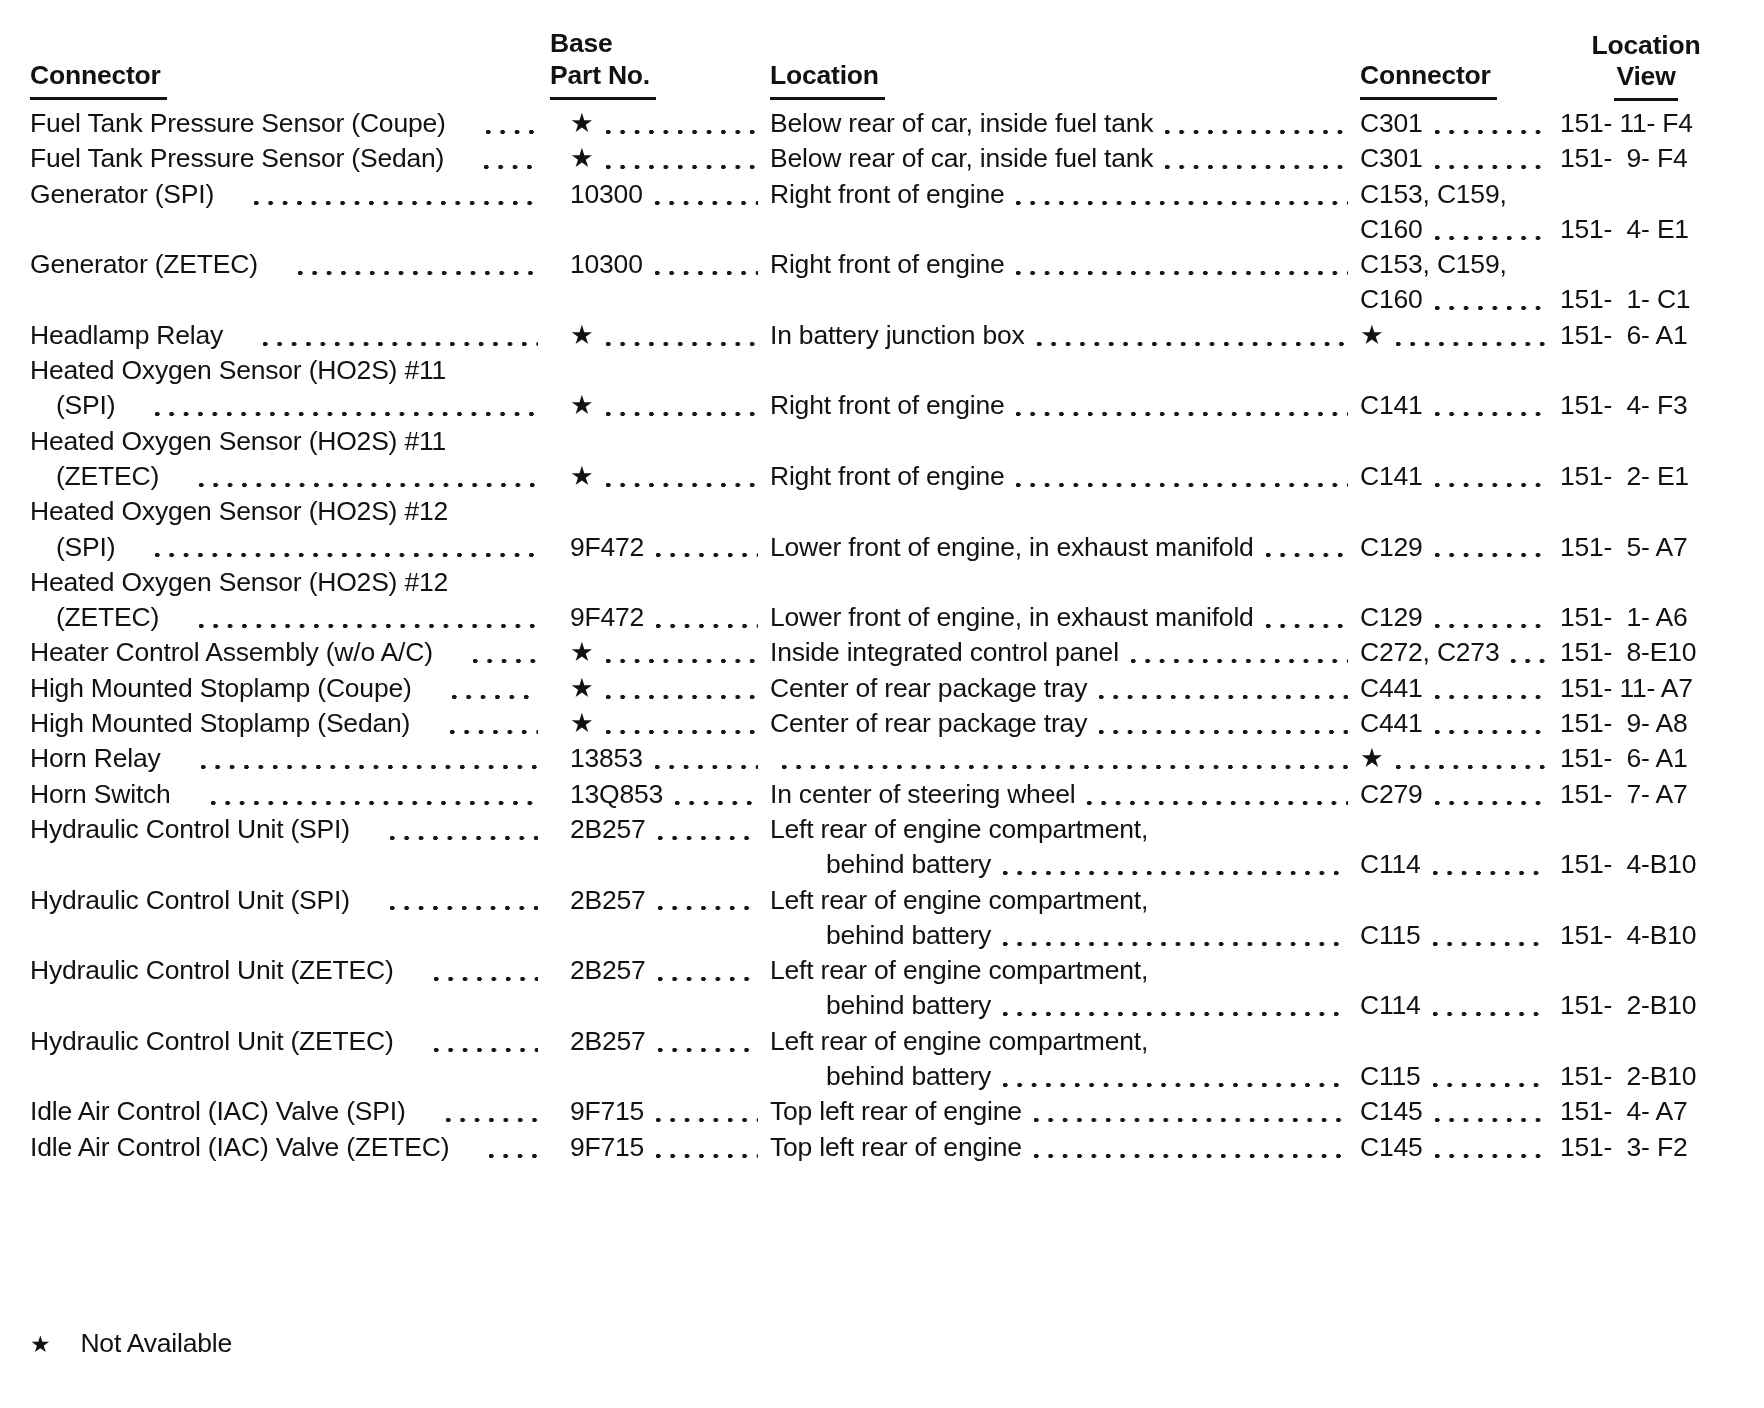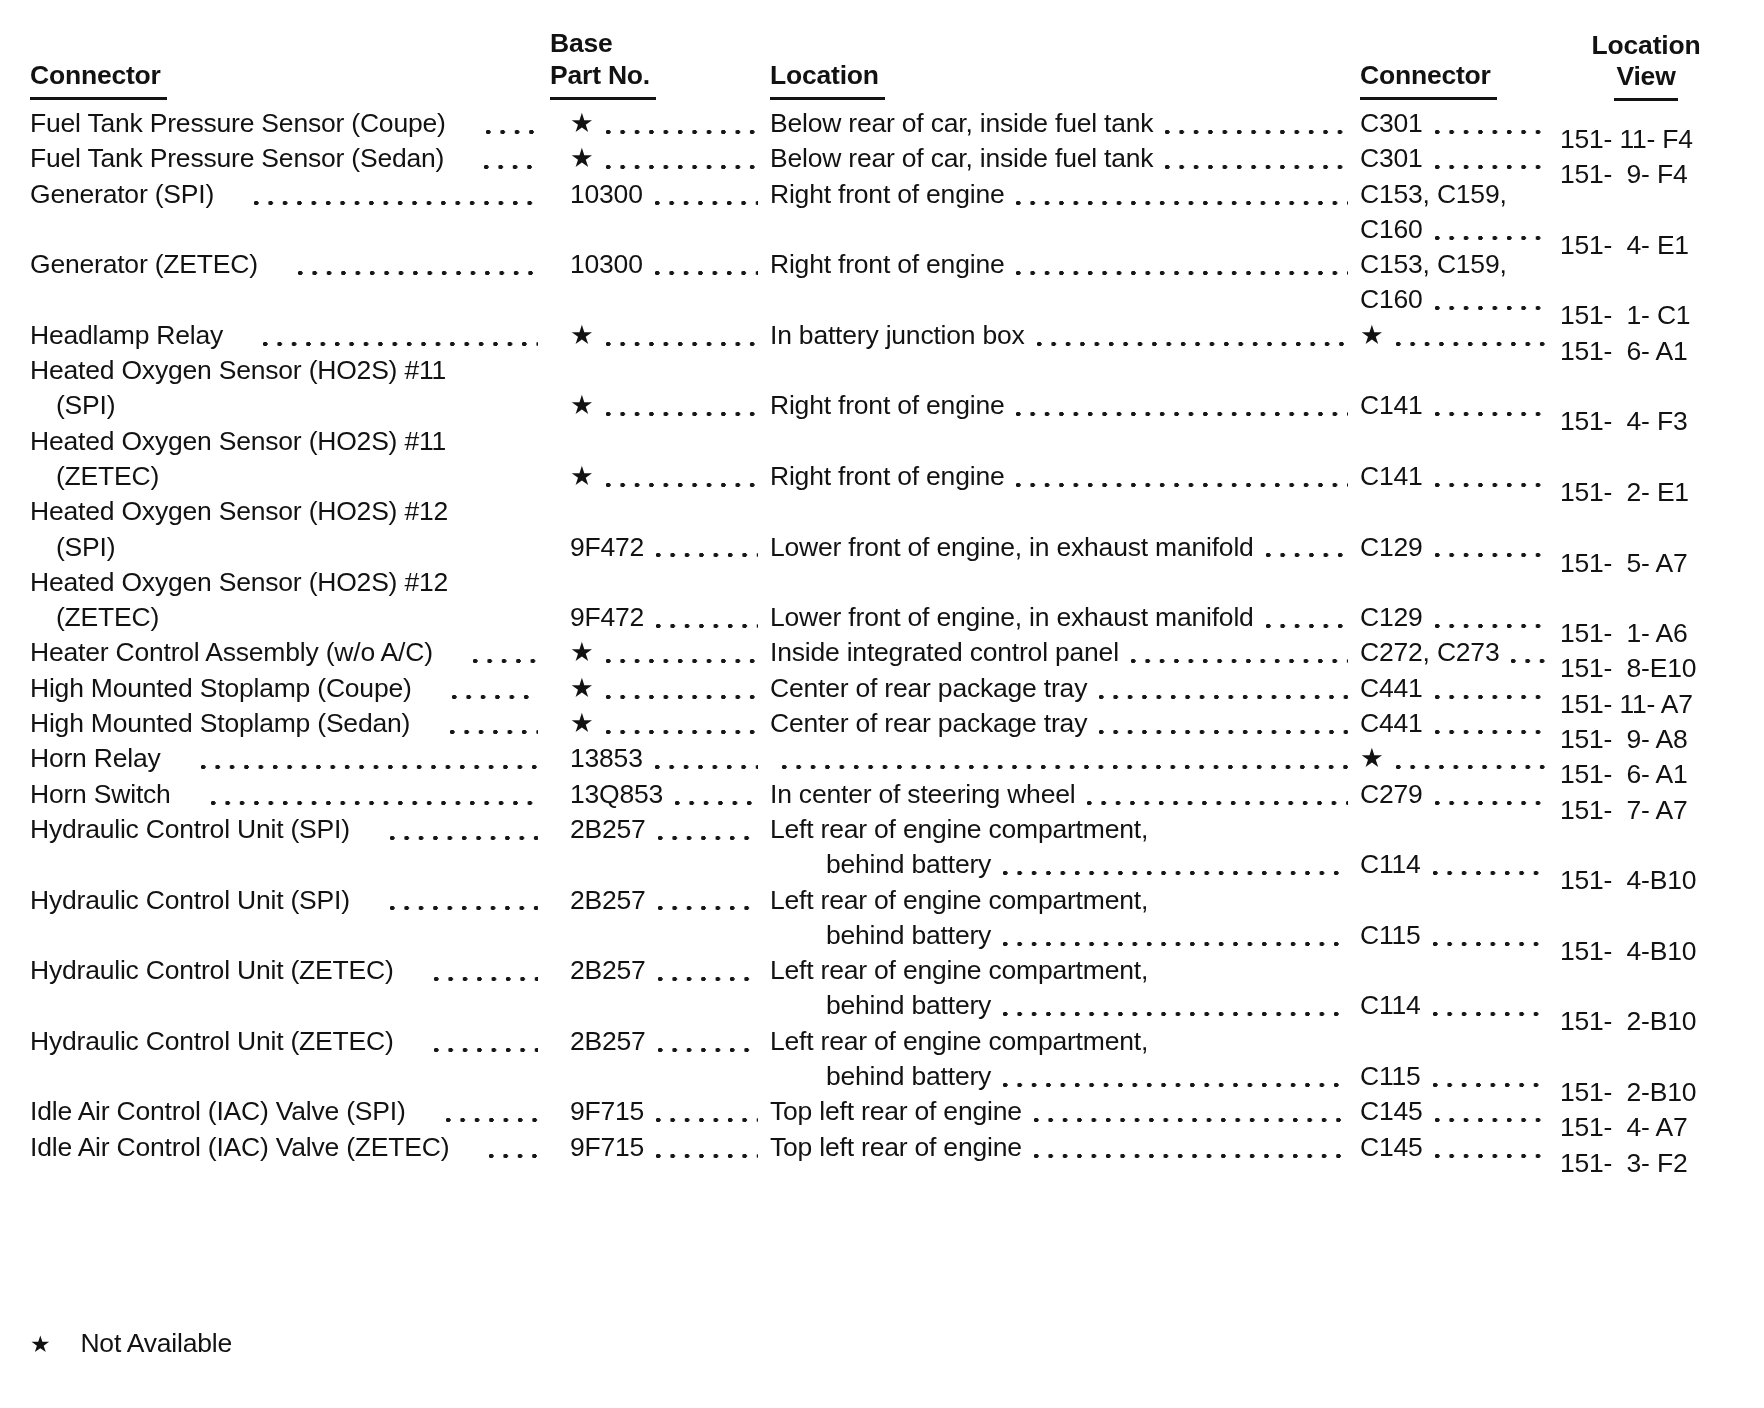--- a/index.html
+++ b/index.html
@@ -33,22 +33,22 @@
   
   .rows { position: absolute; top: 106px; left: 30px; width: 1706px; }
   .line { display: flex; height: 35.3px; align-items: stretch; }
   .cell { display: flex; min-width: 0; align-items: stretch; }
   .cell .txt { line-height: 35.3px; white-space: nowrap; }
   .cell.comp { width: 520px; gap: 28px; }
   .cell.part { width: 220px; padding-left: 20px; box-sizing: border-box; }
   .cell.loc  { width: 590px; }
   .cell.conn { width: 200px; }
   .cell.view { flex: 1; }
-  .cell.view .txt { white-space: pre; margin-top: 16px; }
-  .cell.comp.indent { padding-left: 26px; box-sizing: border-box; flex-direction: column; }
+  .cell.view .txt { white-space: pre; }
+  .cell.comp.indent { padding-left: 26px; box-sizing: border-box; }
   .cell.loc.indent  { padding-left: 56px; box-sizing: border-box; }
   .dots {
     flex: 1;
     min-width: 14px;
     height: 4.4px;
     align-self: flex-end;
     margin: 0 12px 7px 12px;
     background-image: radial-gradient(circle at 2.2px 2.2px, #161616 2.1px, rgba(0,0,0,0) 2.7px);
     background-size: 14.4px 4.4px;
     background-repeat: repeat-x;

